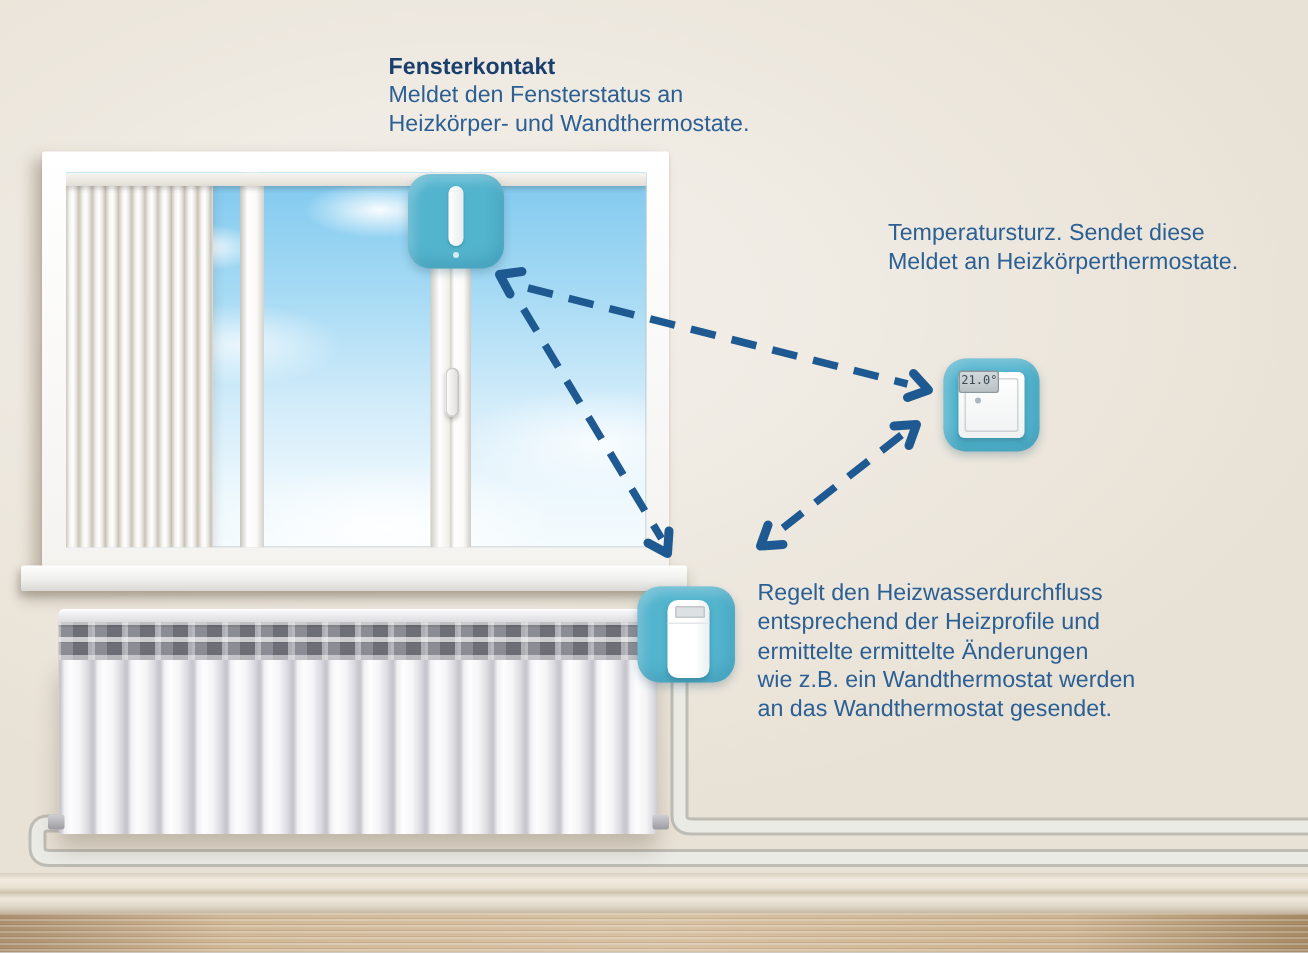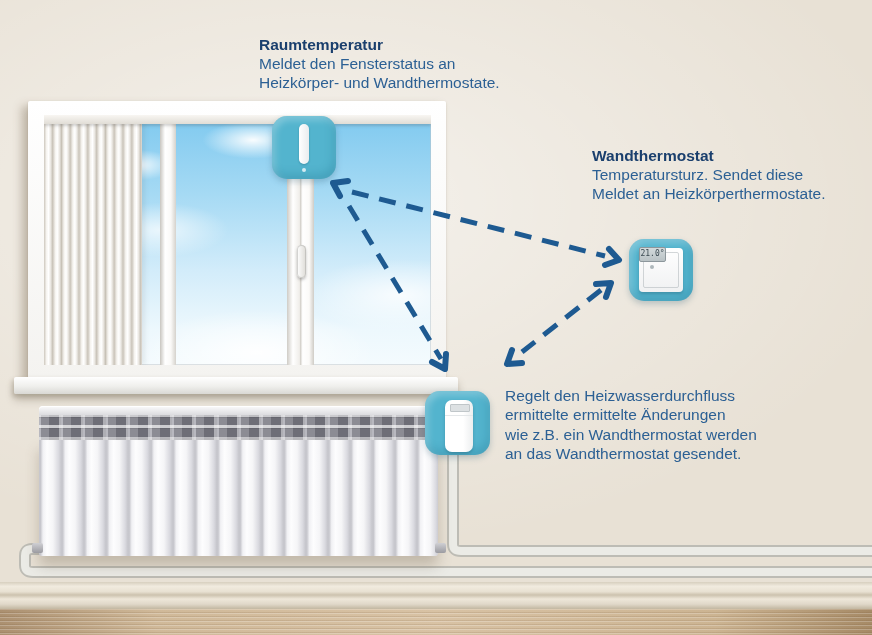--- a/index.html
+++ b/index.html
@@ -78,21 +78,21 @@
     background:linear-gradient(to right,#ffffff,#e9ecee);box-shadow:0 1px 2px rgba(30,80,100,.35);}
   .fk-dot{position:absolute;left:30px;top:52px;width:4px;height:4px;border-radius:50%;background:rgba(255,255,255,.75);}
   .dev-wt{left:629px;top:239px;width:64px;height:62px;}
   .wt-plate{position:absolute;left:10px;top:9px;width:44px;height:44px;border-radius:4px;
     background:linear-gradient(#ffffff,#f0f1f2);box-shadow:0 2px 3px rgba(30,80,100,.3);}
   .wt-plate::after{content:"";position:absolute;left:4px;top:4px;right:4px;bottom:4px;
     border:1px solid rgba(175,182,186,.55);border-radius:2px;}
   .wt-lcd{position:absolute;left:10px;top:8px;width:25px;height:13px;border:1px solid #8d979c;border-radius:2px;
     background:linear-gradient(#d3dadc,#b9c2c5);
     font-family:"DejaVu Sans Mono",monospace;font-size:8px;line-height:12px;color:#3b4a52;
-    text-align:center;letter-spacing:0;z-index:1;}
+    text-align:right;letter-spacing:0;z-index:1;}
   .wt-dot{position:absolute;left:21px;top:26px;width:4px;height:4px;border-radius:50%;background:#aeb7bb;z-index:1;}
   .dev-ht{left:425px;top:391px;width:65px;height:64px;}
   .ht-body{position:absolute;left:20px;top:9px;width:28px;height:52px;border-radius:7px;
     background:linear-gradient(to right,#ffffff 65%,#eceeef);box-shadow:0 2px 3px rgba(30,80,100,.3);}
   .ht-screen{position:absolute;left:5px;top:4px;width:18px;height:6px;border-radius:1px;
     background:#dde1e3;border:1px solid #c0c6c9;}
   .ht-line{position:absolute;left:0;top:15px;width:100%;height:1px;background:#e4e7e9;}
   
   .note{position:absolute;z-index:7;font-size:15.5px;line-height:19.3px;color:#2c6094;}
   .note h3{margin:0;font-size:15.5px;line-height:19px;font-weight:bold;color:#1a3f6d;}
@@ -166,31 +166,31 @@
         <polyline points="348,181 333,183 340,196"></polyline>
         <polyline points="609,249 619,260 605,265"></polyline>
         <polyline points="446,354 445,369 432,362"></polyline>
         <polyline points="606,297 611,283 596,284"></polyline>
         <polyline points="512,350 507,364 522,363"></polyline>
       </g>
     </g>
   </svg>
 
   <div class="note note-fk">
-    <h3>Raumtemperatur</h3>
+    <h3>Fensterkontakt</h3>
     <span class="ln">Meldet den Fensterstatus an</span>
     <span class="ln">Heizkörper- und Wandthermostate.</span>
   </div>
 
   <div class="note note-wt">
-    <h3>Wandthermostat</h3>
     <span class="ln">Temperatursturz. Sendet diese</span>
     <span class="ln">Meldet an Heizkörperthermostate.</span>
   </div>
 
   <div class="note note-ht">
     <span class="ln">Regelt den Heizwasserdurchfluss</span>
+    <span class="ln">entsprechend der Heizprofile und</span>
     <span class="ln">ermittelte ermittelte Änderungen</span>
     <span class="ln">wie z.B. ein Wandthermostat werden</span>
     <span class="ln">an das Wandthermostat gesendet.</span>
   </div>
 
 </div>
 
 </body></html>

